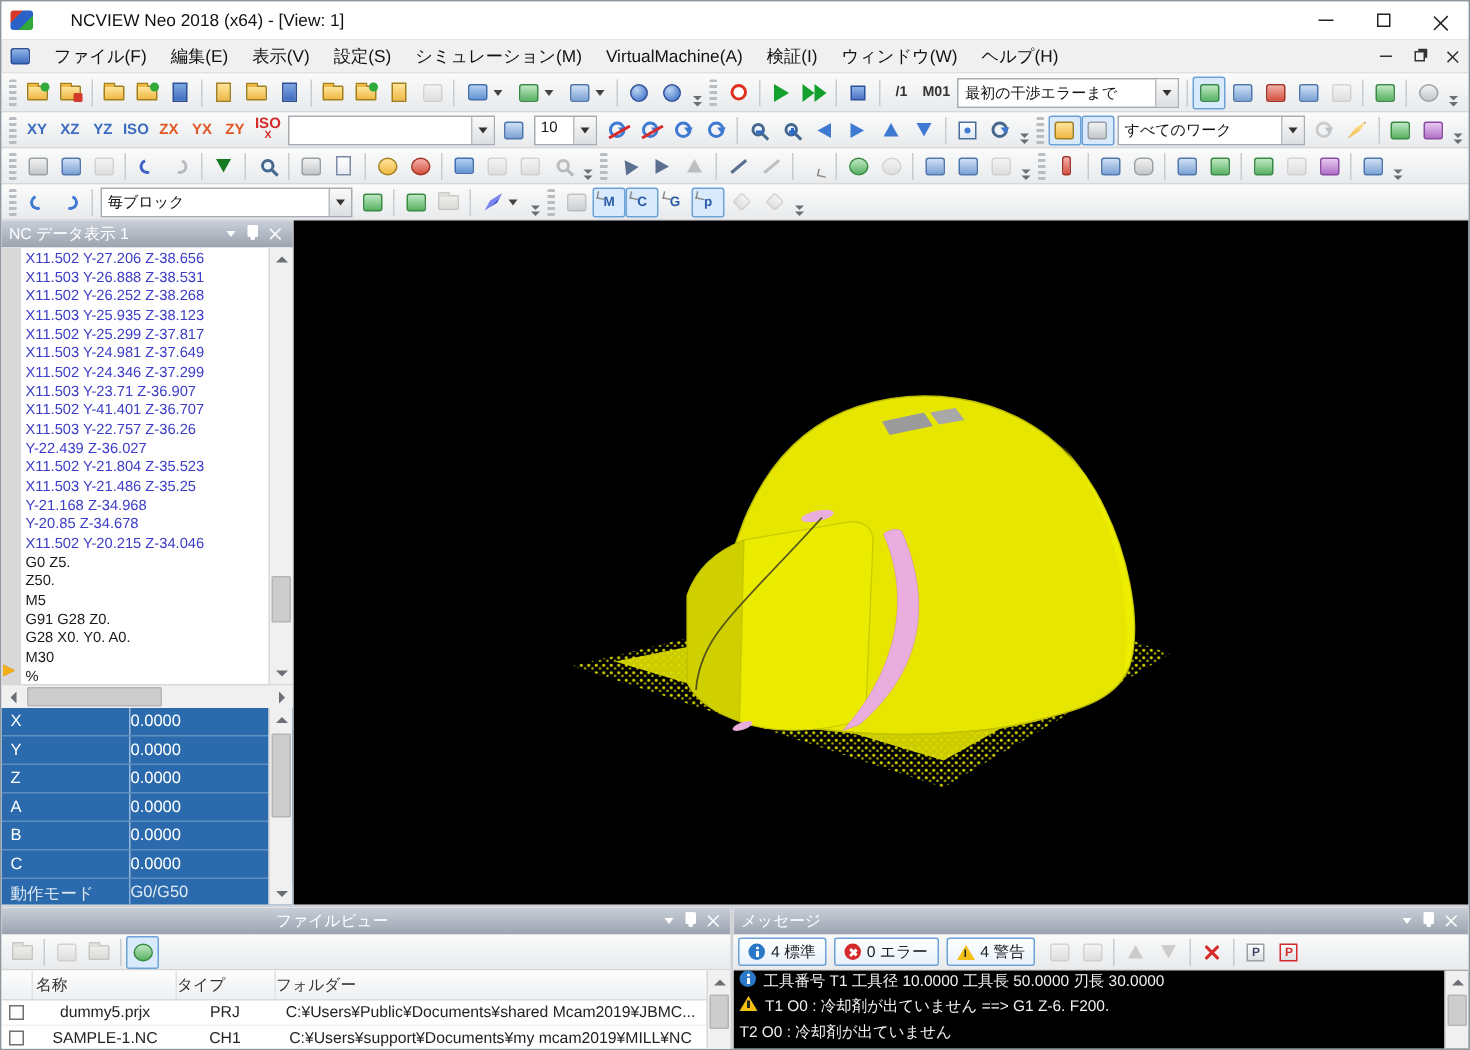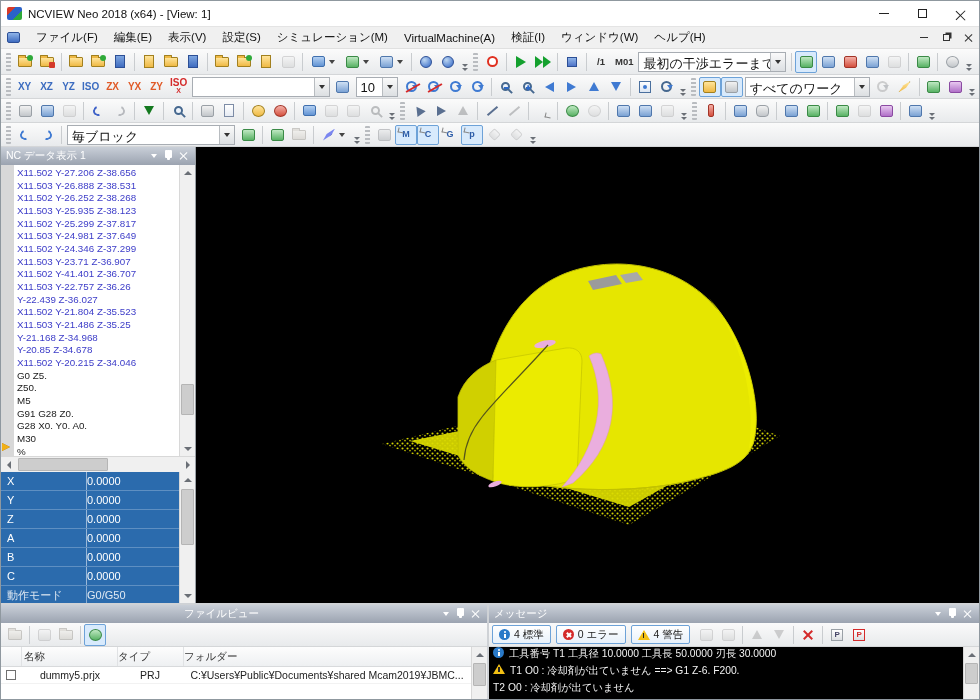--- a/index.html
+++ b/index.html
@@ -2,21 +2,21 @@
 <html><head>
 <meta charset="utf-8">
 <style>
   html,body{margin:0;padding:0;background:#444;}
   *{box-sizing:border-box;font-family:"Liberation Sans","DejaVu Sans",sans-serif;}
   .app{position:relative;width:980px;height:700px;background:#f0f0f0;border:1px solid #8f989f;overflow:hidden;}
 
   
   .titlebar{height:26px;background:#fff;display:flex;align-items:center;padding-left:6px;border-bottom:1px solid #e4e4e4;}
   .appicon{width:15px;height:13px;border-radius:2px;background:linear-gradient(135deg,#d43a2a 0 30%,#2a62c8 30% 65%,#2faa3a 65% 100%);margin-right:6px;}
-  .title-text{font-size:11.5px;color:#111;flex:1;}
+  .title-text{font-size:11.5px;color:#111;flex:1;margin-left:19px;}
   .wbtns{display:flex;height:100%;}
   .wbtn{width:38px;height:100%;display:flex;align-items:center;justify-content:center;}
   .g-min{width:10px;height:1.5px;background:#222;}
   .g-max{width:9px;height:9px;border:1.2px solid #222;}
   .g-x{position:relative;width:10px;height:10px;}
   .g-x::before,.g-x::after{content:"";position:absolute;left:4.5px;top:0;width:1.4px;height:13px;background:#222;}
   .g-x::before{transform:rotate(45deg);} .g-x::after{transform:rotate(-45deg);}
 
   
   .menubar{height:22px;background:#f0f0f0;display:flex;align-items:center;font-size:11.5px;color:#111;border-bottom:1px solid #e0e0e0;padding-left:4px;}
@@ -82,21 +82,21 @@
   .gi.g{background:linear-gradient(#bfe8c2,#58b264);border-color:#3a8a46;}
   .gi.y{background:linear-gradient(#ffe49a,#efb945);border-color:#a2801f;}
   .gi.r{background:linear-gradient(#f4b0a8,#d4503e);border-color:#a23428;}
   .gi.p{background:linear-gradient(#e8c8f0,#b070c8);border-color:#8a4aa2;}
   .undo{width:10px;height:10px;border:2.4px solid #3f62c8;border-right-color:transparent;border-top-color:transparent;border-radius:50%;transform:rotate(25deg);}
   .redo{width:10px;height:10px;border:2.4px solid #3f62c8;border-left-color:transparent;border-top-color:transparent;border-radius:50%;transform:rotate(-25deg);}
   .tglt{font-size:9px;font-weight:bold;color:#2c5ca8;line-height:1;}
   .tglt::before{content:"";position:absolute;left:2px;top:2px;width:5px;height:4px;border-left:1.4px solid #888;border-bottom:1.4px solid #888;transform:rotate(12deg);}
   .penic{width:12px;height:12px;background:linear-gradient(135deg,#7a86f0 0 55%,#3848c8 55% 100%);clip-path:polygon(0 100%,30% 45%,100% 0,70% 55%);}
   .cbx{display:inline-flex;align-items:stretch;height:20px;background:#fff;border:1px solid #a8adb3;margin:0 2px;}
-  .cbx-t{flex:1;padding:2px 4px 0;font-size:13px;color:#111;white-space:nowrap;overflow:hidden;}
+  .cbx-t{flex:1;padding:2px 4px 0;font-size:10px;color:#111;white-space:nowrap;overflow:hidden;}
   .cbx-a{width:15px;display:flex;align-items:center;justify-content:center;background:linear-gradient(#fafafa,#dcdfe2);border-left:1px solid #b8bcc0;}
   .cbx-a::after{content:"";width:0;height:0;border-top:4px solid #333;border-left:3.5px solid transparent;border-right:3.5px solid transparent;}
 
   
   .main{display:flex;height:456px;}
   .leftcol{width:195px;display:flex;flex-direction:column;background:#e8e8e8;border-right:1px solid #9aa0a6;}
   .cap{height:18px;background:linear-gradient(#c9cfd8,#9ba3b0);color:#fff;font-size:10.5px;display:flex;align-items:center;padding:0 5px;flex:none;}
   .cap-t{flex:1;white-space:nowrap;overflow:hidden;}
   .cap-i{width:13px;height:13px;display:flex;align-items:center;justify-content:center;margin-left:2px;}
   .ci-dd{width:0;height:0;border-top:4px solid #fff;border-left:3.5px solid transparent;border-right:3.5px solid transparent;}
@@ -826,20 +826,28 @@
             <span class="fc3">フォルダー</span>
           </div>
           <div class="fv-row">
             <span class="fc0">
                 <i class="chk"></i>
               </span>
             <span class="fc1">dummy5.prjx</span>
             <span class="fc2">PRJ</span>
             <span class="fc3">C:¥Users¥Public¥Documents¥shared Mcam2019¥JBMC...</span>
           </div>
+          <div class="fv-row">
+            <span class="fc0">
+                <i class="chk"></i>
+              </span>
+            <span class="fc1">SAMPLE-1.NC</span>
+            <span class="fc2">CH1</span>
+            <span class="fc3">C:¥Users¥support¥Documents¥my mcam2019¥MILL¥NC</span>
+          </div>
         </div>
         <div class="vscroll">
           <span class="sb-btn">
               <i class="sb-u"></i>
             </span>
           <span class="sb-track">
               <i class="sb-thumb" style="top:2%;height:60%"></i>
             </span>
         </div>
       </div>

